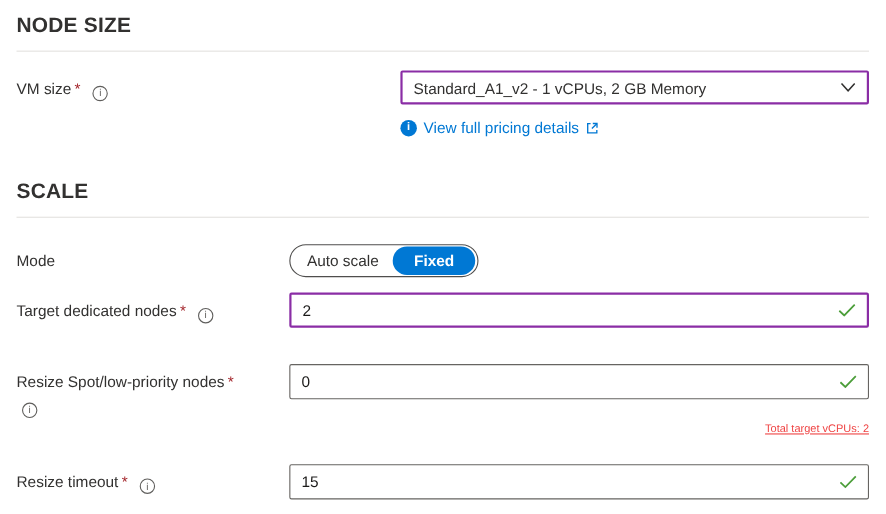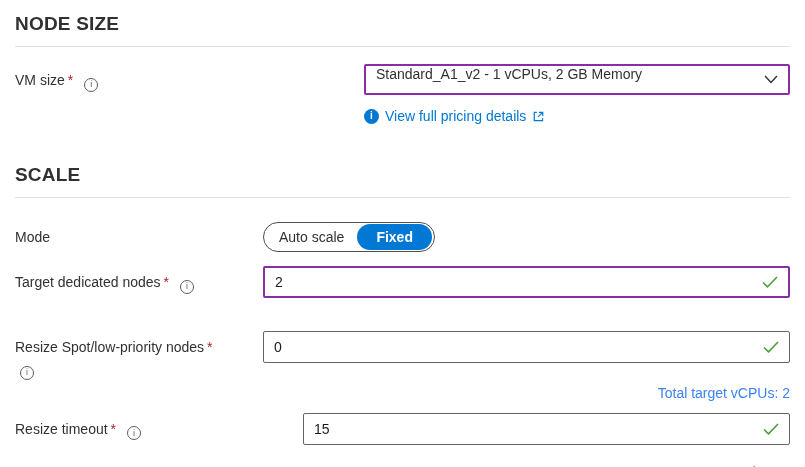--- a/index.html
+++ b/index.html
@@ -21,21 +21,21 @@
     width:14px; height:14px; border:1px solid #5f5e5c; border-radius:50%;
     font-size:9px; line-height:1; color:#5f5e5c; margin-left:7px;
     vertical-align:-2px; font-weight:400;
   }
   .info-line2 { margin-top:3px; margin-left:5px; }
 
   
   .row-vmsize { margin-top:17px;gap:32px; }
   .offset { margin-left:69px; }
   .dropdown {
-    display:flex; justify-content:space-between;
+    display:flex; align-items:center; justify-content:space-between;
     height:31px; border:2px solid #8a2da5; border-radius:2px; background:#fff;
     padding:0 10px; font-size:14px; cursor:pointer;
   }
   .dropdown-chevron { display:flex; align-items:center; }
 
   .pricing-link {
     margin-top:13px; display:flex; align-items:center; gap:6px;
     font-size:14px; color:#0078d4; text-decoration:none; width:max-content;
   }
   .blue-info {
@@ -54,33 +54,33 @@
   }
   .seg {
     border:none; background:transparent; height:26px; border-radius:13px;
     font-family:inherit; font-size:14px; color:#323130; padding:0 13px; cursor:pointer;
   }
   .seg.selected { background:#0078d4; color:#fff; font-weight:700; padding:0 19px; }
 
   
   .row-dedicated { margin-top:14px; }
   .row-spot { margin-top:33px; }
-  .row-resize { margin-top:12px;gap:40px; }
+  .row-resize { margin-top:26px; }
   .input-wrap {
     display:flex; align-items:center; height:32px; background:#fff;
     border:1px solid #666461; border-radius:2px;
   }
   .input-wrap.dirty { border:2px solid #8a2da5; }
   .input-wrap input {
     flex:1; min-width:0; border:none; outline:none; font-family:inherit;
     font-size:14px; color:#1b1a19; padding:0 10px; background:transparent; height:100%;
   }
   .check { display:flex; align-items:center; padding-right:10px; flex:none; }
 
-  .right-note { text-align:right; font-size:14px; color:#3b82f6; }
+  .right-note { text-align:right; font-size:10px; color:#ef4444;text-decoration:underline; }
   .note-total { margin-top:5px; }
   .note-minutes { margin-top:19px; }
 </style>
 </head>
 <body>
 
 <div class="page">
 
   <div class="section-header hdr1">NODE SIZE</div>
   <hr class="divider">

